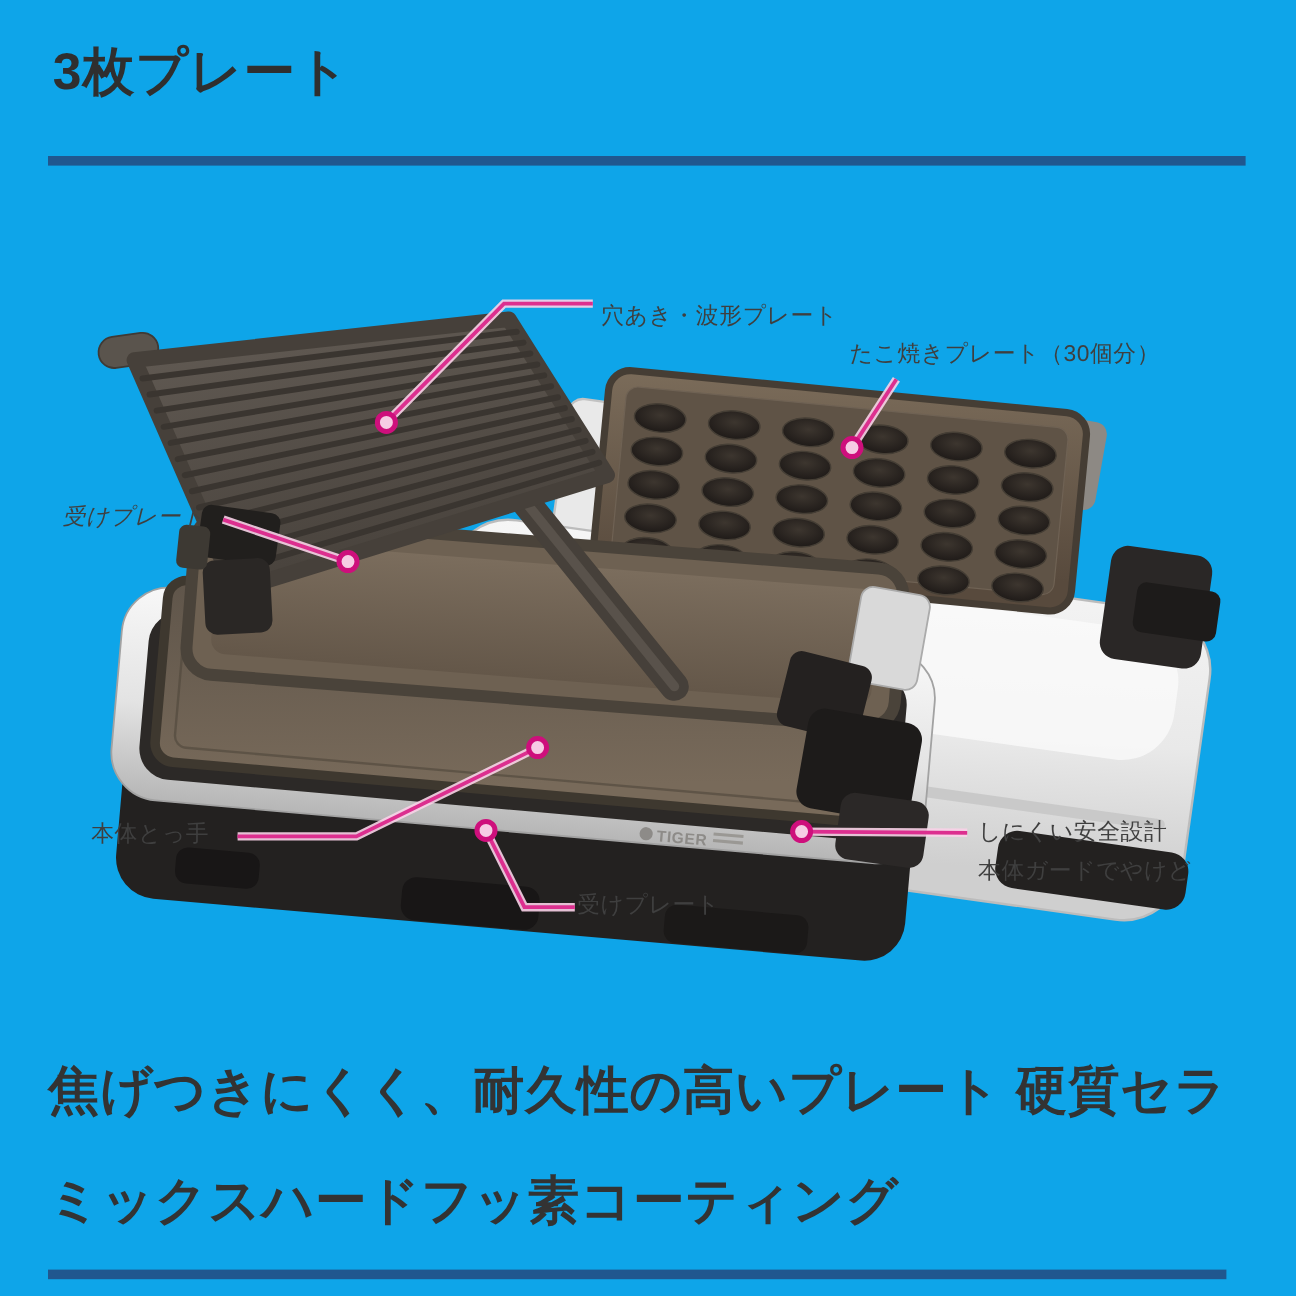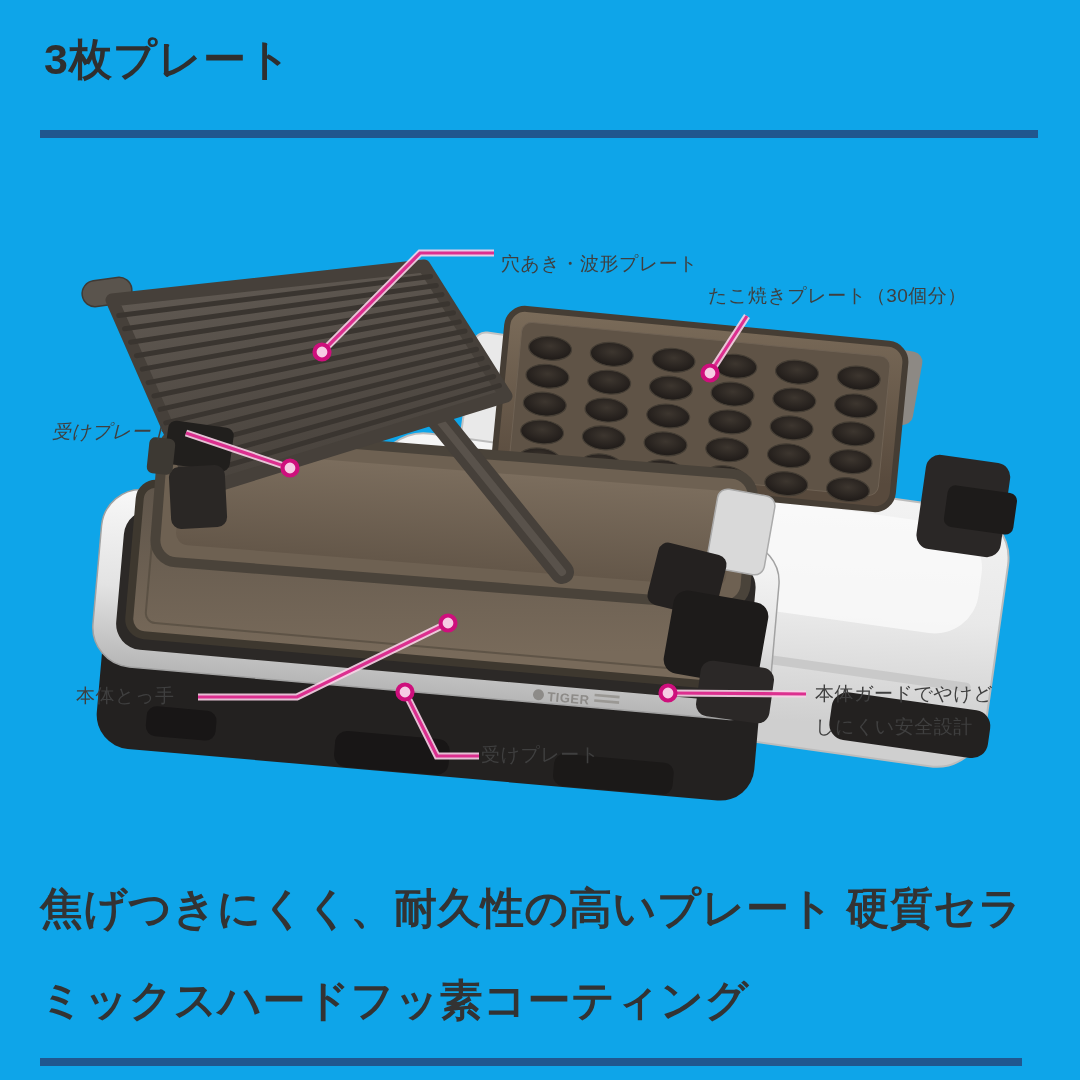--- a/index.html
+++ b/index.html
@@ -211,21 +211,21 @@
       </g>
     </g>
   </svg>
 
   <div class="callout lbl-wave">穴あき・波形プレート</div>
   <div class="callout lbl-tako">たこ焼きプレート（30個分）</div>
   <div class="callout lbl-receiving">受けプレート</div>
   <div class="callout lbl-flat">本体とっ手</div>
   <div class="callout lbl-handle">受けプレート</div>
   <div class="callout lbl-guard">
+    <div>しにくい安全設計</div>
     <div>本体ガードでやけど</div>
-    <div>しにくい安全設計</div>
   </div>
 
   <div class="footer-line l1">焦げつきにくく、耐久性の高いプレート 硬質セラ</div>
   <div class="footer-line l2">ミックスハードフッ素コーティング</div>
   <div class="divider bottom"></div>
 
 </div>
 
 </body></html>

